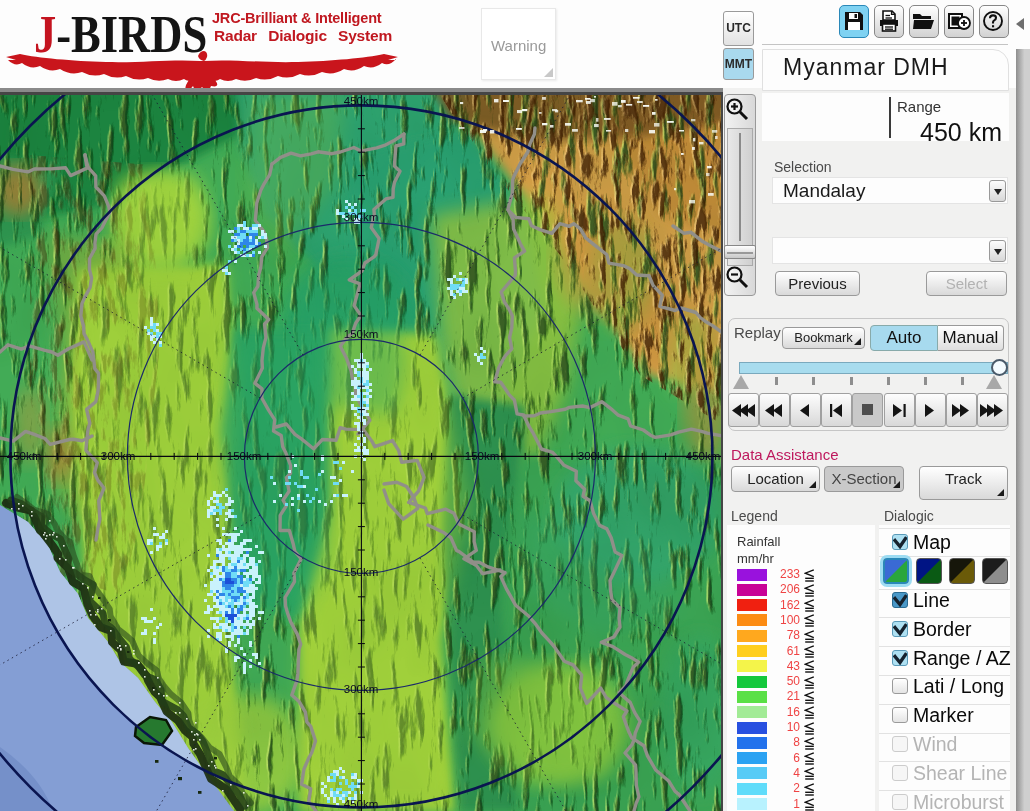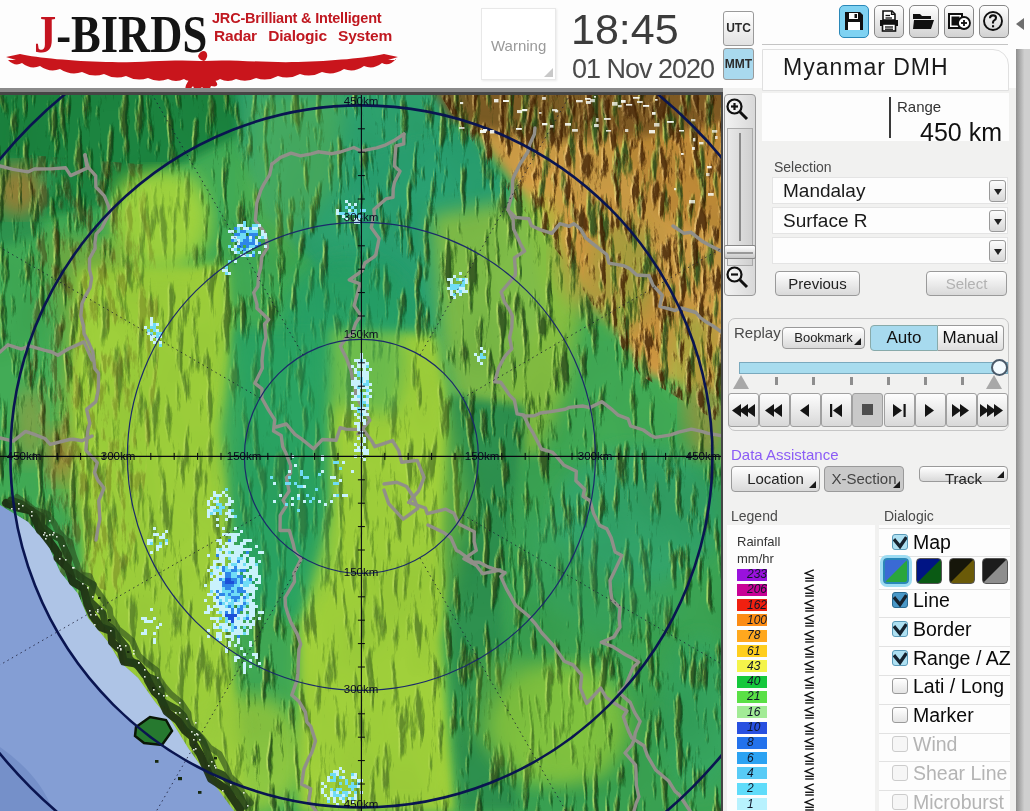--- a/index.html
+++ b/index.html
@@ -53,27 +53,27 @@
 #bookmark { left:782px; top:327px; width:83px; height:22px; font-size:13px; line-height:20px; }
 #autobtn { position:absolute; left:870px; top:325px; width:68px; height:26px; background:#a7daee; border:1px solid #8aa; border-radius:4px 0 0 4px; font-size:17px; color:#111; text-align:center; line-height:24px; }
 #manbtn { position:absolute; left:938px; top:325px; width:66px; height:26px; background:linear-gradient(#ffffff,#dedede); border:1px solid #999; border-left:none; border-radius:0 4px 4px 0; font-size:17px; color:#111; text-align:center; line-height:24px; }
 #slider { position:absolute; left:739px; top:362px; width:269px; height:12px; background:#a8dcee; border:1px solid #7aa9bd; }
 #shandle { position:absolute; left:991px; top:359px; width:17px; height:17px; border-radius:50%; background:#f4fbff; border:2px solid #4a5a6a; }
 .stick { position:absolute; top:377px; width:3px; height:8px; background:#8e8e8e; }
 .stri { position:absolute; top:375px; width:0; height:0; border-left:8px solid transparent; border-right:8px solid transparent; border-bottom:14px solid #a8a8a8; }
 .pbtn { position:absolute; top:393px; width:31px; height:34px; background:linear-gradient(#fdfdfd,#d8d8d8); border:1px solid #a0a0a0; border-radius:3px; text-align:center; }
 .pbtn svg { margin-top:10px; }
 .pbtn.pressed { background:#c9c9c9; }
-#dalab { position:absolute; left:731px; top:446px; font-size:15px; color:#8b5cf6; }
+#dalab { position:absolute; left:731px; top:446px; font-size:15px; color:#be185d; }
 #legendlab { position:absolute; left:731px; top:508px; font-size:14px; color:#4a4a4a; }
 #legendbox { position:absolute; left:727px; top:525px; width:148px; height:286px; background:#fdfdfd; }
 #rainfall { position:absolute; left:737px; top:534px; font-size:13px; color:#333; }
 #mmhr { position:absolute; left:737px; top:551px; font-size:13px; color:#333; }
 .lsw { position:absolute; left:737px; width:30px; height:12px; }
-.lval { position:absolute; left:747px; width:53px; font-size:12px; color:#0f172a; text-align:left; white-space:nowrap;font-style:italic; }
+.lval { position:absolute; left:747px; width:53px; font-size:12px; color:#ef4444; text-align:right; white-space:nowrap; }
 #overlaylab { position:absolute; left:884px; top:508px; font-size:14px; color:#4a4a4a; }
 #overlaybox { position:absolute; left:879px; top:525px; width:131px; height:286px; background:#fdfdfd; }
 .osep { position:absolute; left:879px; width:131px; height:1px; background:#e2e2e2; }
 .cb { position:absolute; width:16px; height:16px; border:1px solid #9a9a9a; border-radius:3px; background:linear-gradient(#fff,#e4e4e4); }
 .cb svg { display:block; margin:1px auto; }
 .cb.c1 { background:#aee0f2; border-color:#5a9ab8; }
 .cb.c2 { background:#4a98c8; border-color:#2a6a90; }
 .cb.dis { border-color:#cccccc; background:#f6f6f6; }
 .otxt { position:absolute; font-size:19.5px; color:#0a0a0a; }
 .otxt.dis { color:#b4b4b4; }
@@ -93,22 +93,20 @@
     <div id="eagle"><svg width="400" height="44" viewBox="0 0 400 44">
           <path d="M198,11 C170,9 140,13 104,12 C70,11 36,8 18,4 L4,7 L14,10 L6,10 Q13,17 20,13 Q29,20 38,16 Q48,23 58,19 Q69,26 80,22 Q91,28 102,24 Q113,30 124,26 Q135,32 146,28 Q156,33 166,29 Q174,33 182,29 Q187,33 192,28 L187,30 Q181,38 185,43 L191,36 L194,43 L200,37 L206,43 L209,36 Q219,38 213,30 L209,28 Q213,33 218,29 Q226,33 234,29 Q244,33 254,28 Q265,32 276,26 Q287,30 298,24 Q309,28 320,22 Q331,26 342,19 Q352,23 362,16 Q371,20 380,13 Q387,17 394,9 L394,10 L386,10 L396,7 L382,4 C364,8 330,11 296,12 C260,13 230,9 202,11 Q197,10 196,6 Q198,1 202,1 Q206,2 205,7 Q204,10 202,11 Z" fill="#c9151c"></path>
         </svg></div>
     <div id="jbirds"><span class="j">J</span>-BIRDS</div>
     <div id="tag1">JRC-Brilliant &amp; Intelligent</div>
     <div id="tag2">Radar&nbsp; Dialogic&nbsp; System</div>
     <div id="warnbox">
         <span>Warning</span>
         <div id="warncorner"></div>
       </div>
-    <div id="time">18:45</div>
-    <div id="date">01 Nov 2020</div>
     <div class="tzbtn" id="utc">UTC</div>
     <div class="tzbtn" id="mmt">MMT</div>
     <div class="tbtn" id="tb1" style="left:839px">
       <svg width="22" height="22" viewBox="0 0 22 22">
           <path d="M2 2 h15 l3 3 v15 h-18 Z" fill="#101010"></path>
           <rect x="5" y="12" width="12" height="8" fill="#fff"></rect>
           <rect x="6" y="3" width="9" height="6" fill="#fff"></rect>
           <rect x="11.5" y="4" width="2.5" height="4" fill="#101010"></rect>
         </svg>
     </div>
@@ -1585,24 +1583,20 @@
     </div>
   <div id="rangebox"></div>
     <div id="rangediv"></div>
   <div id="rangelab">Range</div>
     <div id="rangeval">450 km</div>
   <div id="sellab">Selection</div>
   <div class="dd" style="top:177px">
       <span>Mandalay</span>
       <div class="ddbtn"></div>
     </div>
-  <div class="dd" style="top:207px">
-      <span>Surface R</span>
-      <div class="ddbtn"></div>
-    </div>
   <div class="dd" style="top:237px">
       <div class="ddbtn"></div>
     </div>
   <div class="btn" style="left:775px;top:271px;width:85px;line-height:23px">Previous</div>
   <div class="btn disabled" style="left:926px;top:271px;width:81px;line-height:23px">Select</div>
 
   <div id="replaybox"></div>
   <div id="replaylab">Replay</div>
   <div class="btn corner" id="bookmark">Bookmark</div>
   <div id="autobtn">Auto</div>
@@ -1649,21 +1643,21 @@
       </svg></div>
     <div class="pbtn" style="left:976.8px"><svg width="24" height="14" viewBox="0 0 24 14">
         <polygon points="0,0 0,13 9,6.5" fill="#141414"></polygon>
         <polygon points="7,0 7,13 16,6.5" fill="#141414"></polygon>
         <polygon points="14,0 14,13 23,6.5" fill="#141414"></polygon>
       </svg></div>
 
   <div id="dalab">Data Assistance</div>
   <div class="btn corner" style="left:731px;top:466px;width:89px;height:26px;line-height:24px">Location</div>
   <div class="btn corner pressed" style="left:824px;top:466px;width:80px;height:26px;line-height:24px">X-Section</div>
-  <div class="btn corner" style="left:919px;top:466px;width:89px;height:16px;line-height:24px">Track</div>
+  <div class="btn corner" style="left:919px;top:466px;width:89px;height:34px;line-height:24px">Track</div>
 
   <div id="legendlab">Legend</div>
   <div id="legendbox"></div>
   <div id="rainfall">Rainfall</div>
     <div id="mmhr">mm/hr</div>
   <div class="lsw" style="top:568.5px;background:#9912dd"></div>
     <div class="lval" style="top:567.0px">233</div>
     <div class="abs" style="left:804px;top:567.5px"><svg width="11" height="13" viewBox="0 0 11 13">
         <path d="M9.8 0.8 L1.2 4.2 L9.8 7.6" fill="none" stroke="#111" stroke-width="1.4"></path>
         <line x1="1.2" y1="9.3" x2="9.8" y2="9.3" stroke="#111" stroke-width="1.4"></line>
@@ -1705,21 +1699,21 @@
         <line x1="1.2" y1="12" x2="9.8" y2="12" stroke="#111" stroke-width="1.4"></line>
       </svg></div>
     <div class="lsw" style="top:660.3px;background:#f4f44a"></div>
     <div class="lval" style="top:658.8px">43</div>
     <div class="abs" style="left:804px;top:659.3px"><svg width="11" height="13" viewBox="0 0 11 13">
         <path d="M9.8 0.8 L1.2 4.2 L9.8 7.6" fill="none" stroke="#111" stroke-width="1.4"></path>
         <line x1="1.2" y1="9.3" x2="9.8" y2="9.3" stroke="#111" stroke-width="1.4"></line>
         <line x1="1.2" y1="12" x2="9.8" y2="12" stroke="#111" stroke-width="1.4"></line>
       </svg></div>
     <div class="lsw" style="top:675.6px;background:#14c83c"></div>
-    <div class="lval" style="top:674.1px">40</div>
+    <div class="lval" style="top:674.1px">50</div>
     <div class="abs" style="left:804px;top:674.6px"><svg width="11" height="13" viewBox="0 0 11 13">
         <path d="M9.8 0.8 L1.2 4.2 L9.8 7.6" fill="none" stroke="#111" stroke-width="1.4"></path>
         <line x1="1.2" y1="9.3" x2="9.8" y2="9.3" stroke="#111" stroke-width="1.4"></line>
         <line x1="1.2" y1="12" x2="9.8" y2="12" stroke="#111" stroke-width="1.4"></line>
       </svg></div>
     <div class="lsw" style="top:690.9px;background:#5ae046"></div>
     <div class="lval" style="top:689.4px">21</div>
     <div class="abs" style="left:804px;top:689.9px"><svg width="11" height="13" viewBox="0 0 11 13">
         <path d="M9.8 0.8 L1.2 4.2 L9.8 7.6" fill="none" stroke="#111" stroke-width="1.4"></path>
         <line x1="1.2" y1="9.3" x2="9.8" y2="9.3" stroke="#111" stroke-width="1.4"></line>

